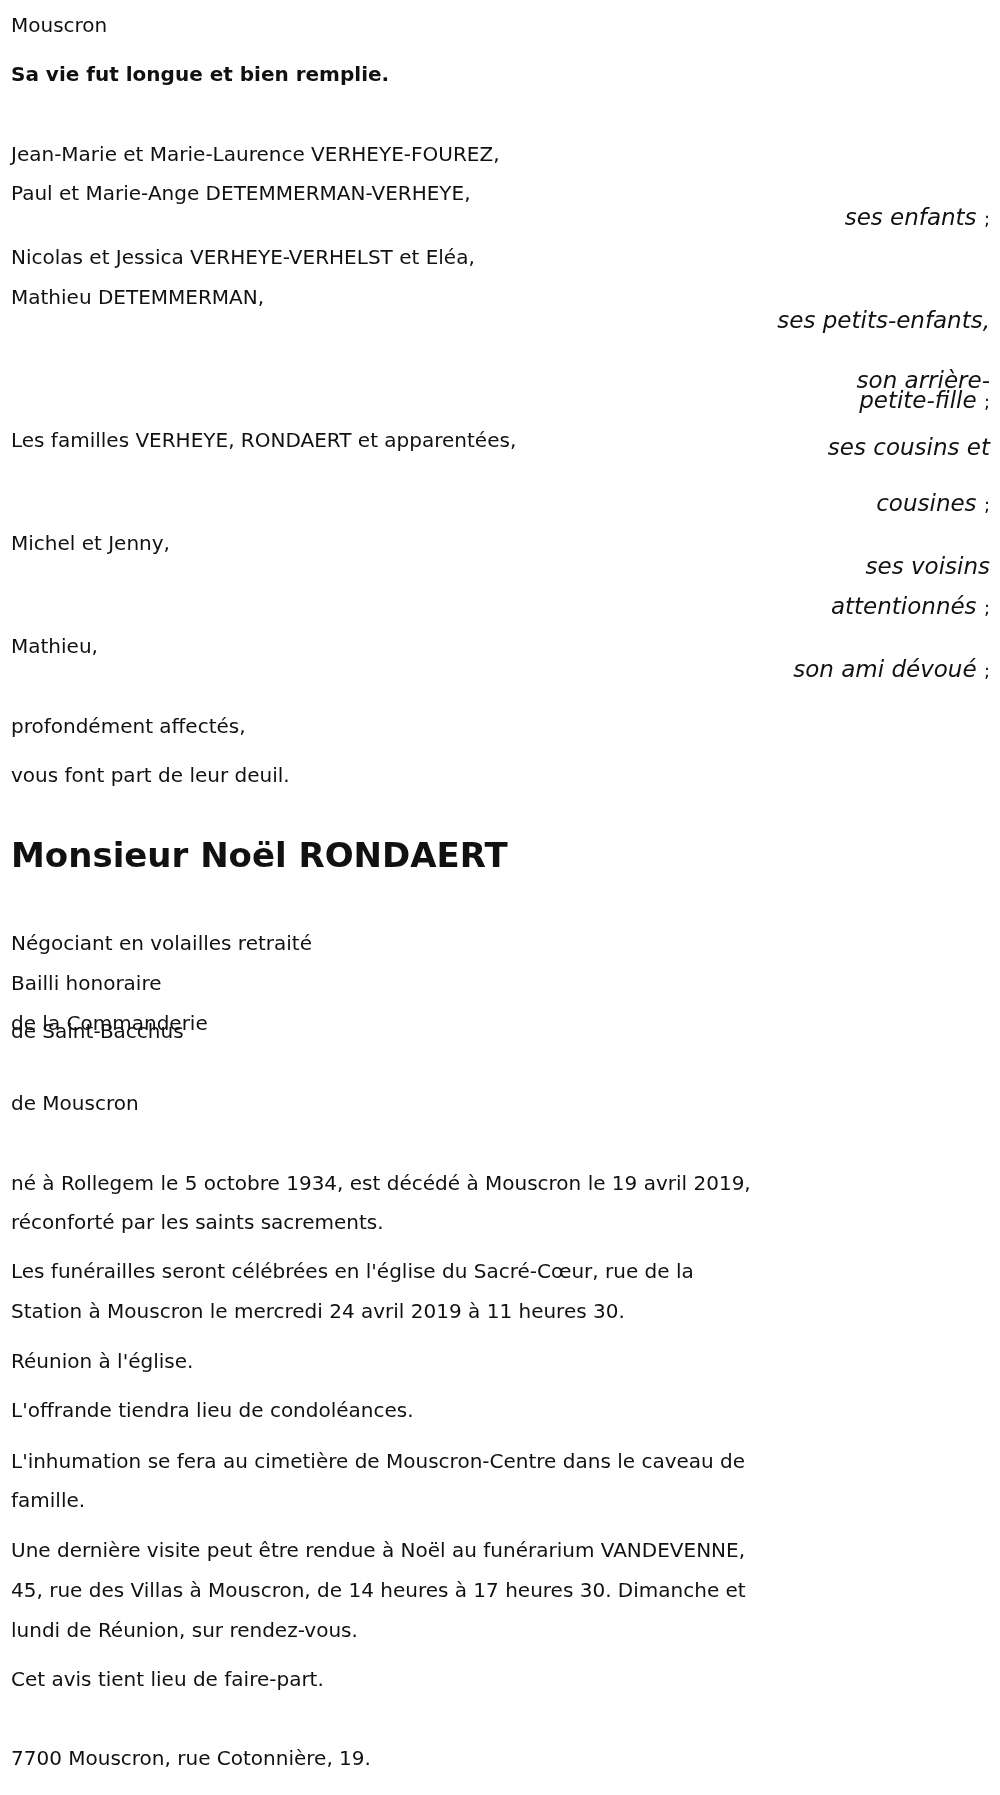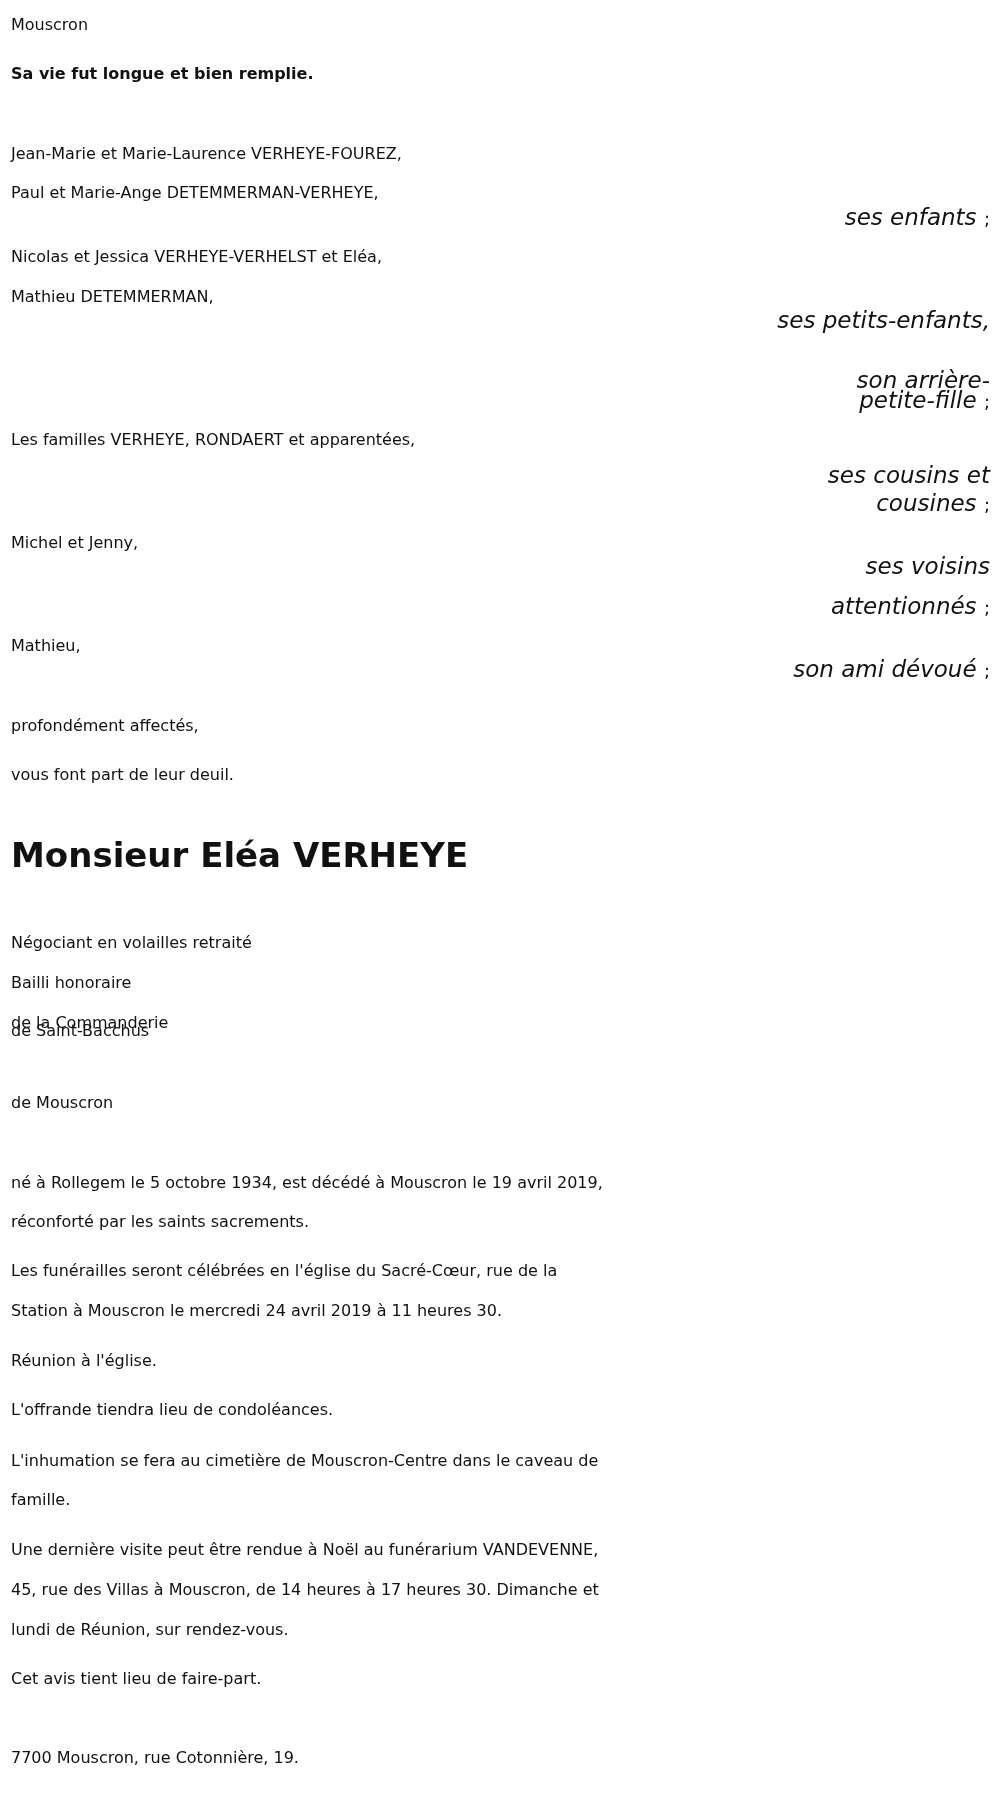--- a/index.html
+++ b/index.html
@@ -1,18 +1,18 @@
 <!DOCTYPE html>
 <html><head>
 <meta charset="utf-8">
 <style>
   html, body { margin: 0; padding: 0; background: #ffffff; }
   body { width: 1000px; height: 1795px; position: relative; overflow: hidden;
          font-family: "DejaVu Sans", sans-serif; color: #111111; }
-  .ln { position: absolute; left: 11px; font-size: 16px; line-height: 30px; white-space: nowrap; }
+  .ln { position: absolute; left: 11px; font-size: 20px; line-height: 30px; white-space: nowrap; }
   .bold { font-weight: bold; }
   .title { font-size: 34px; line-height: 42px; font-weight: bold; }
   .rt { position: absolute; right: 10px; font-size: 23px; line-height: 30px; font-style: italic; white-space: nowrap; }
   .semi { font-style: normal; font-size: 18px; }
 </style>
 </head>
 <body>
 
 <div>
   <div class="ln" style="top:10px">Mouscron</div>
@@ -22,34 +22,34 @@
   <div class="ln" style="top:178px">Paul et Marie-Ange DETEMMERMAN-VERHEYE,</div>
   <div class="rt" style="top:202px"><span>ses enfants</span> <span class="semi">;</span></div>
 
   <div class="ln" style="top:242px">Nicolas et Jessica VERHEYE-VERHELST et Eléa,</div>
   <div class="ln" style="top:282px">Mathieu DETEMMERMAN,</div>
   <div class="rt" style="top:305px">ses petits-enfants,</div>
   <div class="rt" style="top:365px">son arrière-</div>
   <div class="rt" style="top:385px"><span>petite-fille</span> <span class="semi">;</span></div>
 
   <div class="ln" style="top:425px">Les familles VERHEYE, RONDAERT et apparentées,</div>
-  <div class="rt" style="top:460px">ses cousins et</div>
+  <div class="rt" style="top:432px">ses cousins et</div>
   <div class="rt" style="top:488px"><span>cousines</span> <span class="semi">;</span></div>
 
   <div class="ln" style="top:528px">Michel et Jenny,</div>
   <div class="rt" style="top:551px">ses voisins</div>
   <div class="rt" style="top:591px"><span>attentionnés</span> <span class="semi">;</span></div>
 
   <div class="ln" style="top:631px">Mathieu,</div>
   <div class="rt" style="top:654px"><span>son ami dévoué</span> <span class="semi">;</span></div>
 
   <div class="ln" style="top:711px">profondément affectés,</div>
   <div class="ln" style="top:760px">vous font part de leur deuil.</div>
 
-  <div class="ln title" style="top:834px">Monsieur Eléa VERHEYE</div>
+  <div class="ln title" style="top:834px">Monsieur Noël RONDAERT</div>
 
   <div class="ln" style="top:928px">Négociant en volailles retraité</div>
   <div class="ln" style="top:968px">Bailli honoraire</div>
   <div class="ln" style="top:1008px">de la Commanderie</div>
   <div class="ln" style="top:1016px">de Saint-Bacchus</div>
   <div class="ln" style="top:1088px">de Mouscron</div>
 
   <div class="ln" style="top:1168px">né à Rollegem le 5 octobre 1934, est décédé à Mouscron le 19 avril 2019,</div>
   <div class="ln" style="top:1207px">réconforté par les saints sacrements.</div>
 

